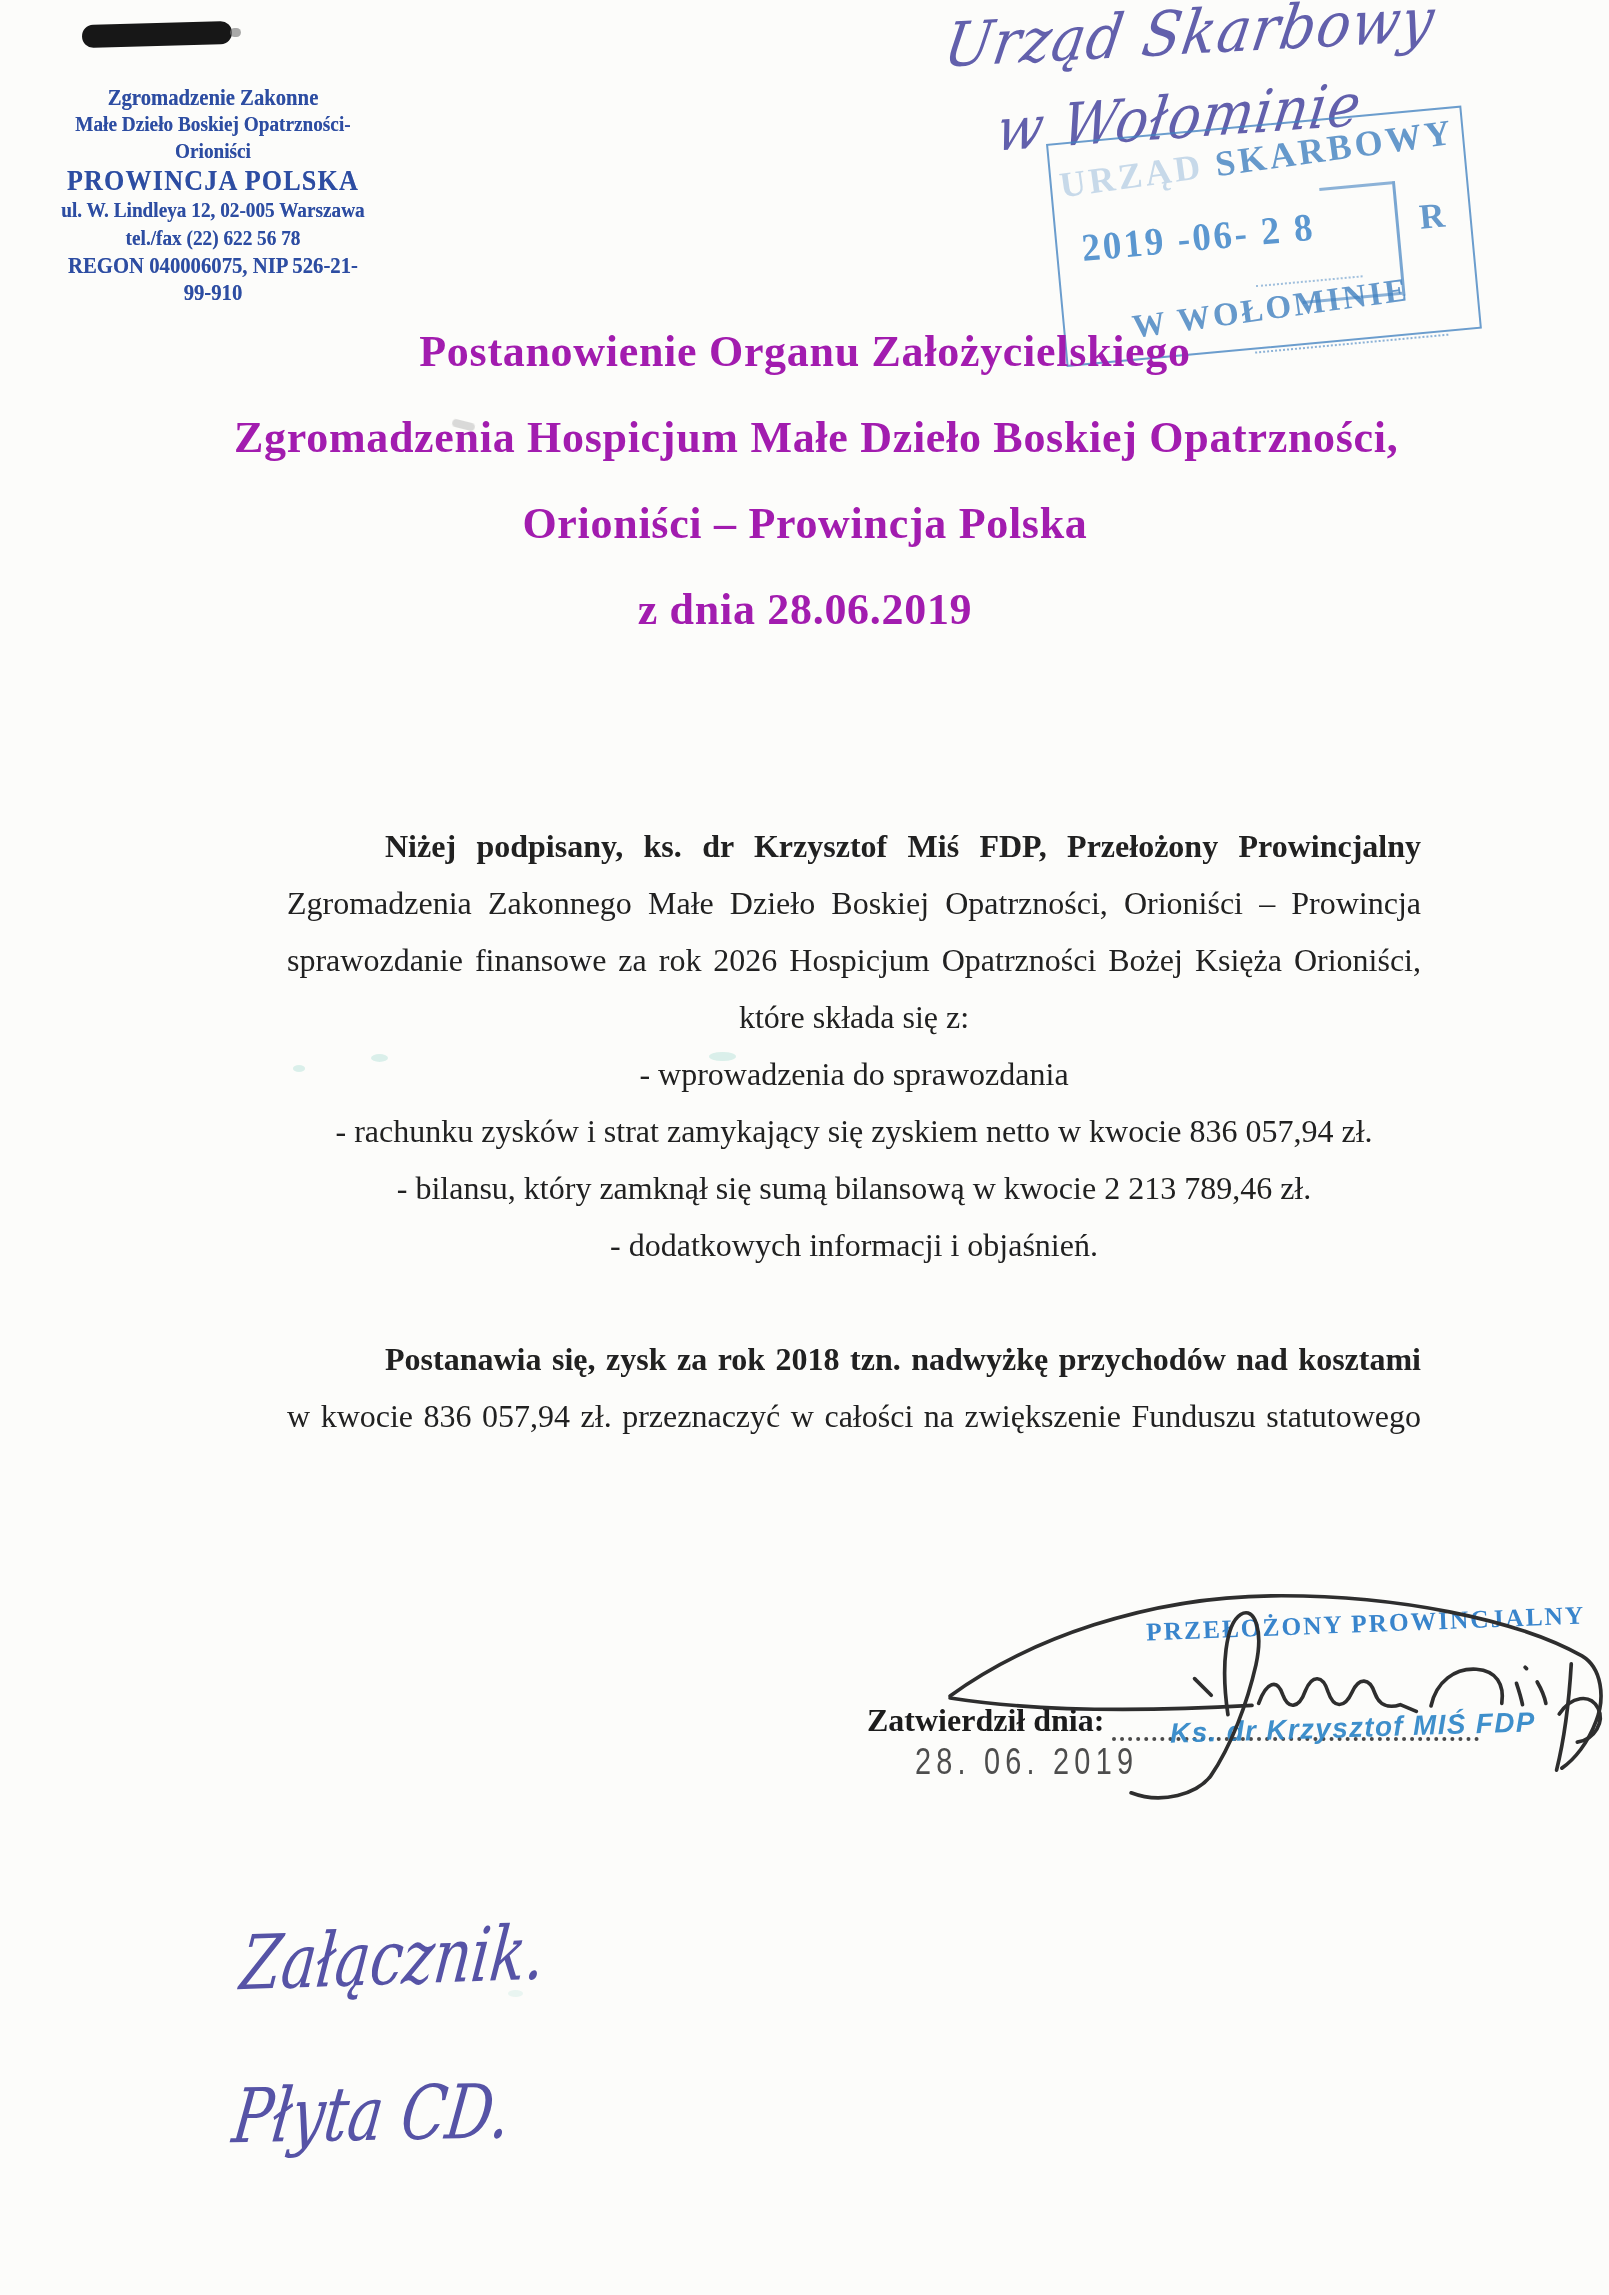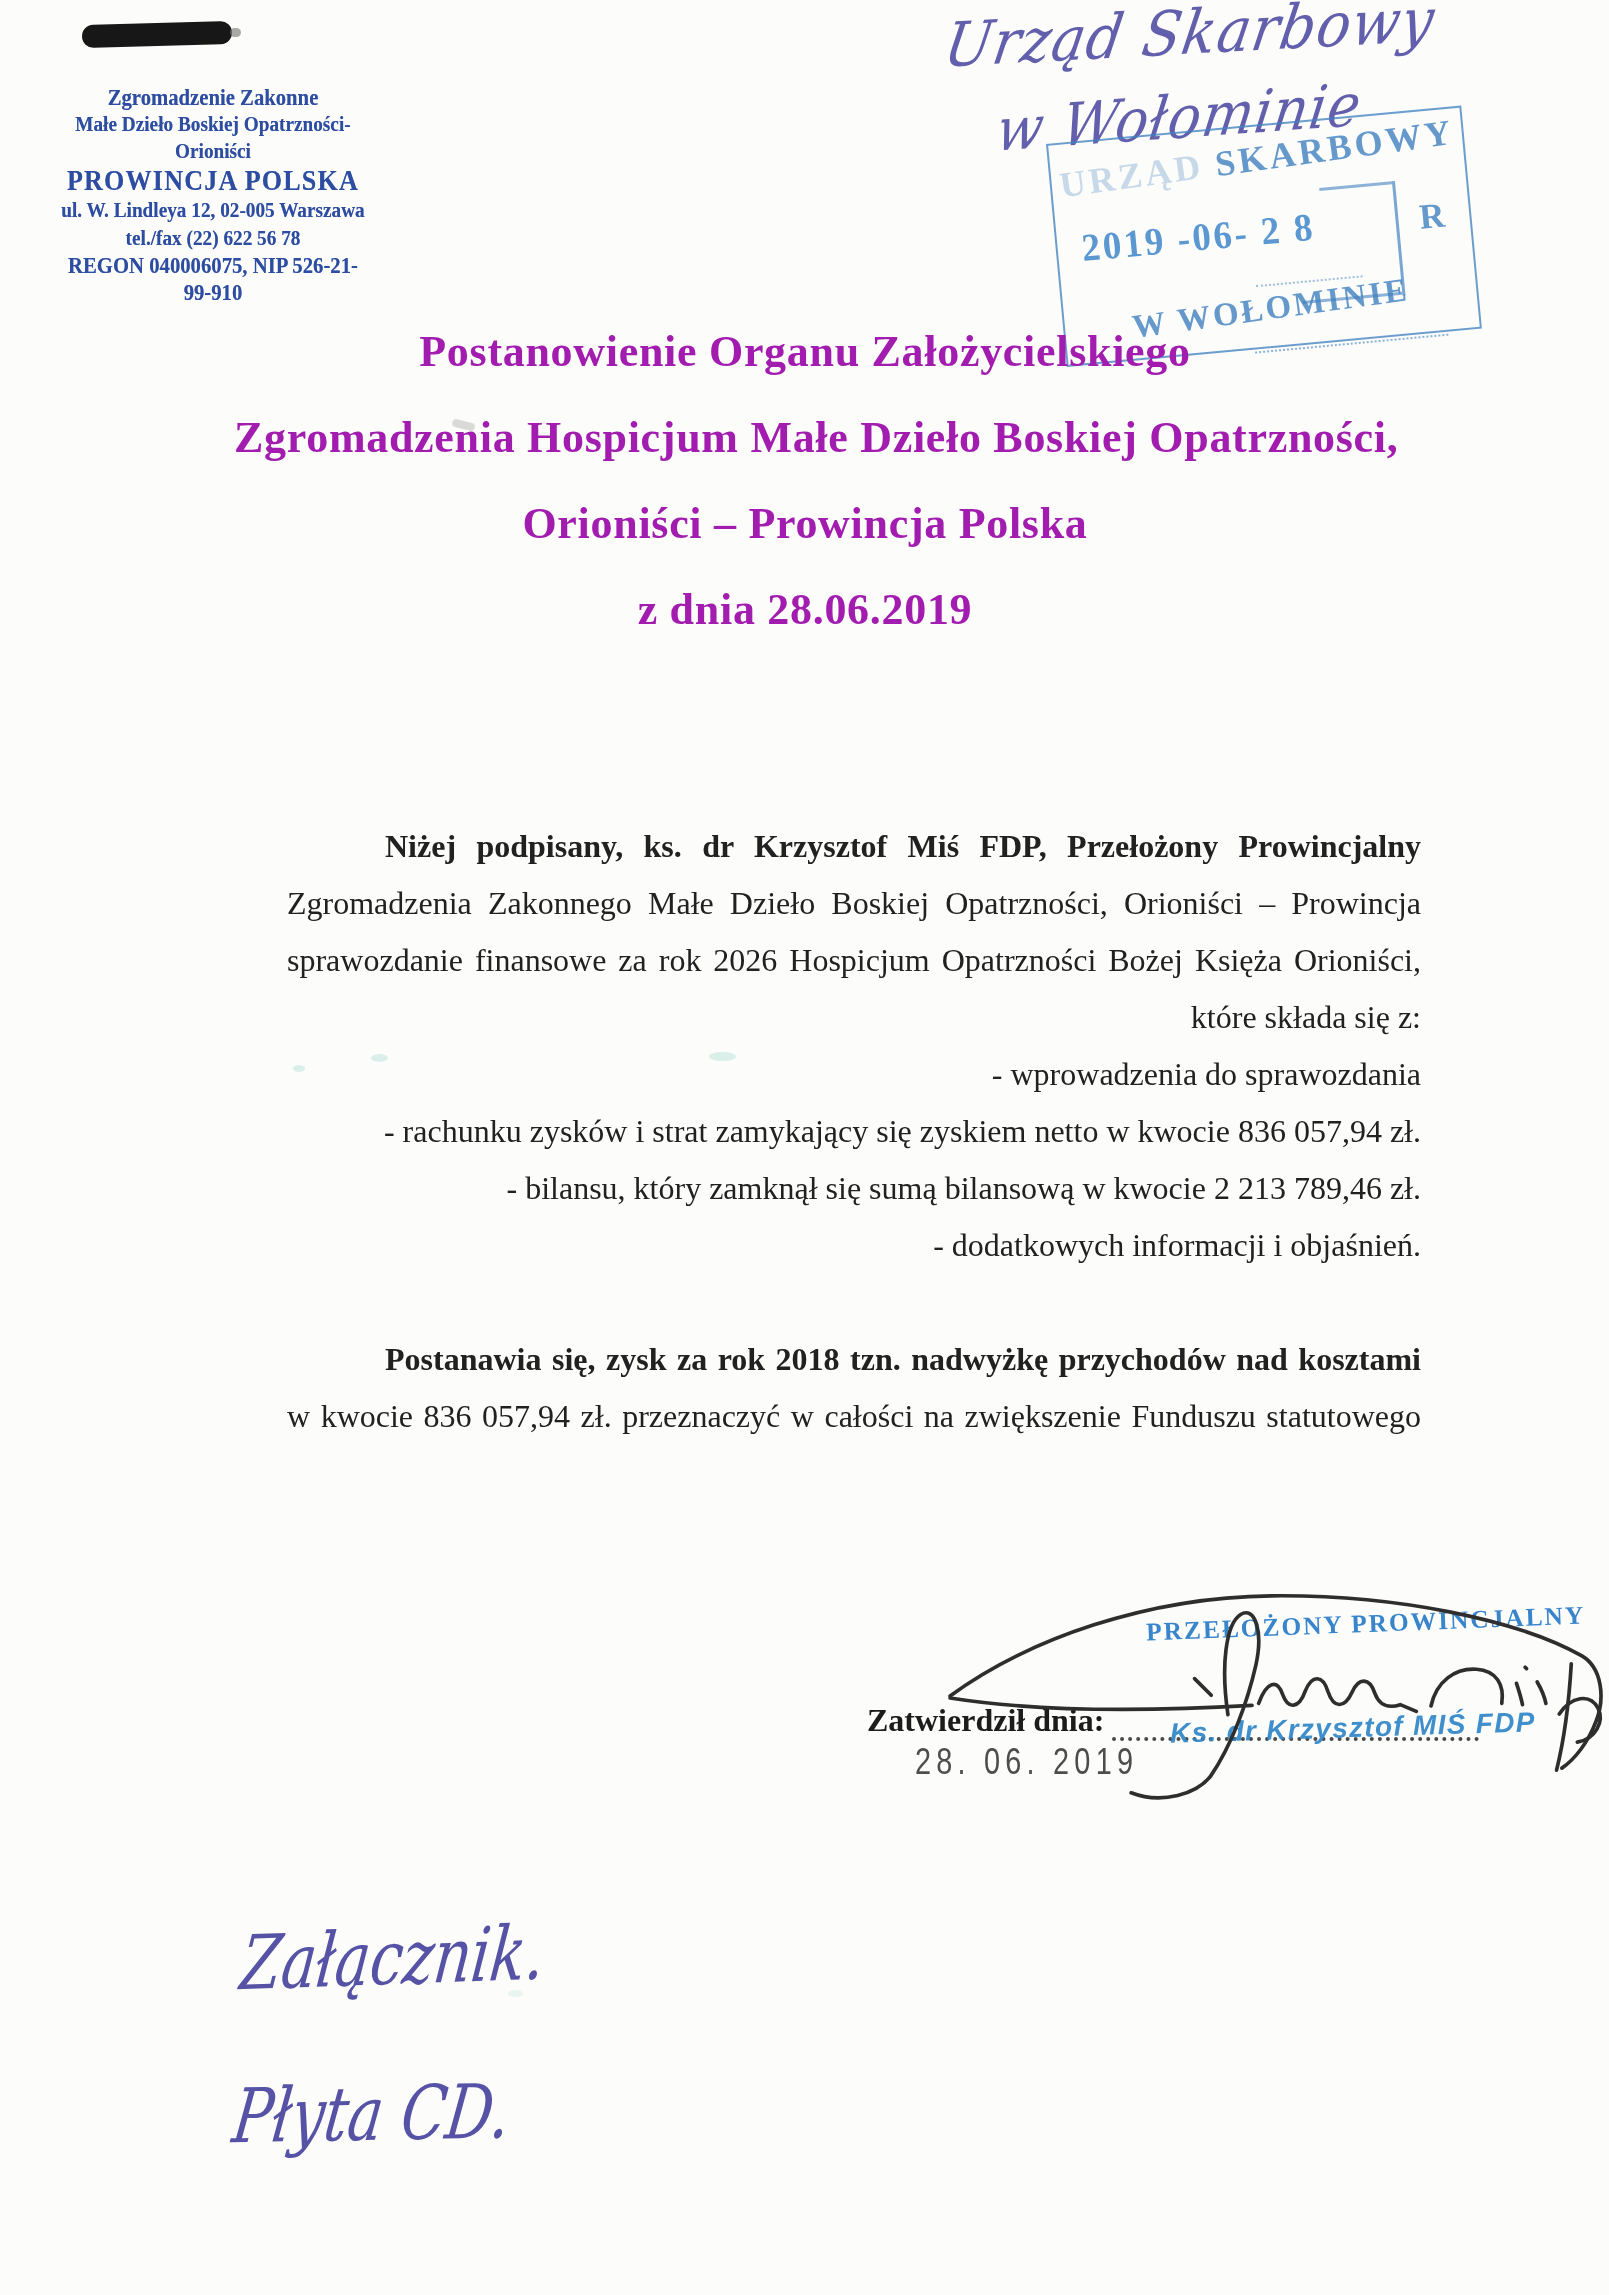--- a/index.html
+++ b/index.html
@@ -71,21 +71,21 @@
     letter-spacing:0.7px;
   }
   .title div{white-space:nowrap;}
 
   
   .doc-body{
     left:287px;top:818px;width:1134px;
     font-size:32px;line-height:57px;color:#212121;
   }
   .jl{text-align:justify;text-align-last:justify;}
-  .pl{text-align:right;}
+  .pl{text-align:center;}
   .ind{text-indent:98px;font-weight:bold;}
   .parasep{height:57px;}
 
   
   .role-stamp{
     left:1146px;top:1609px;font-size:25.4px;font-weight:bold;letter-spacing:2px;
     color:#2f7fca;transform:rotate(-2.2deg);white-space:nowrap;opacity:.95;
   }
   .approve-label{left:867px;top:1702px;font-size:32px;font-weight:bold;color:#1c1c1c;white-space:nowrap;font-family:Liberation Serif, serif;}
   .dotline{left:1112px;top:1702px;width:367px;height:35px;border-bottom:4px dotted #2c2c2c;opacity:.85;}

